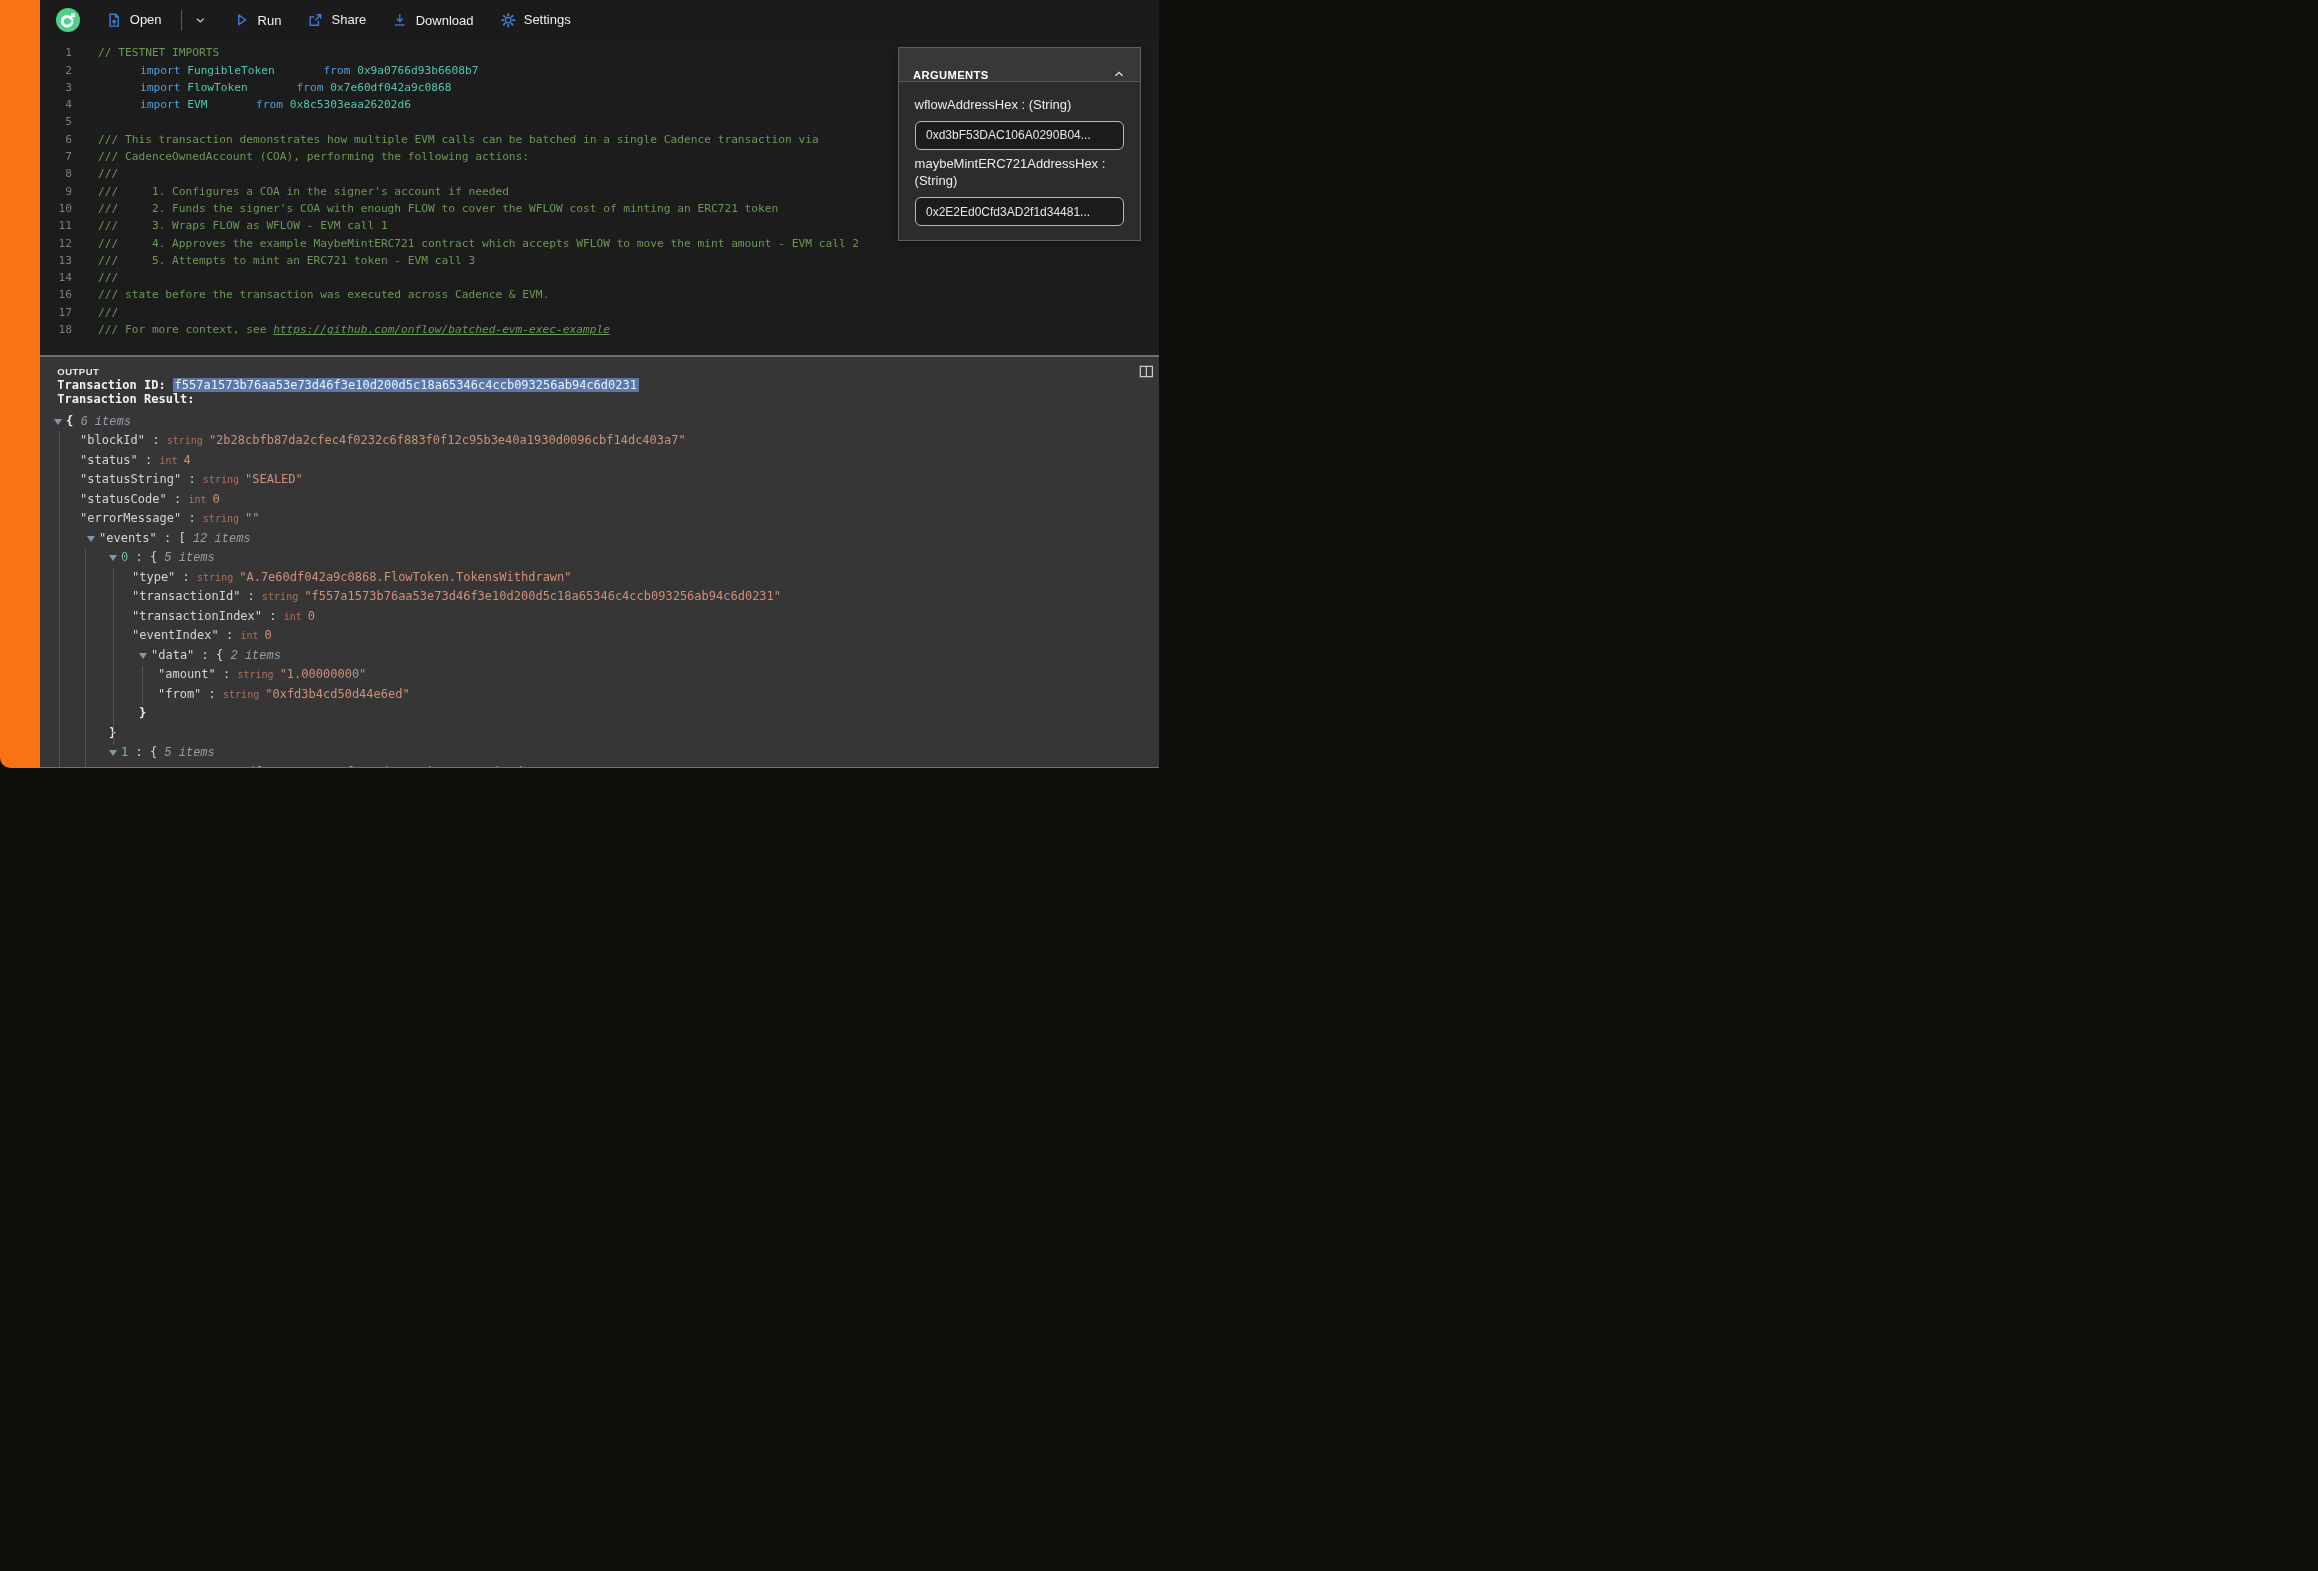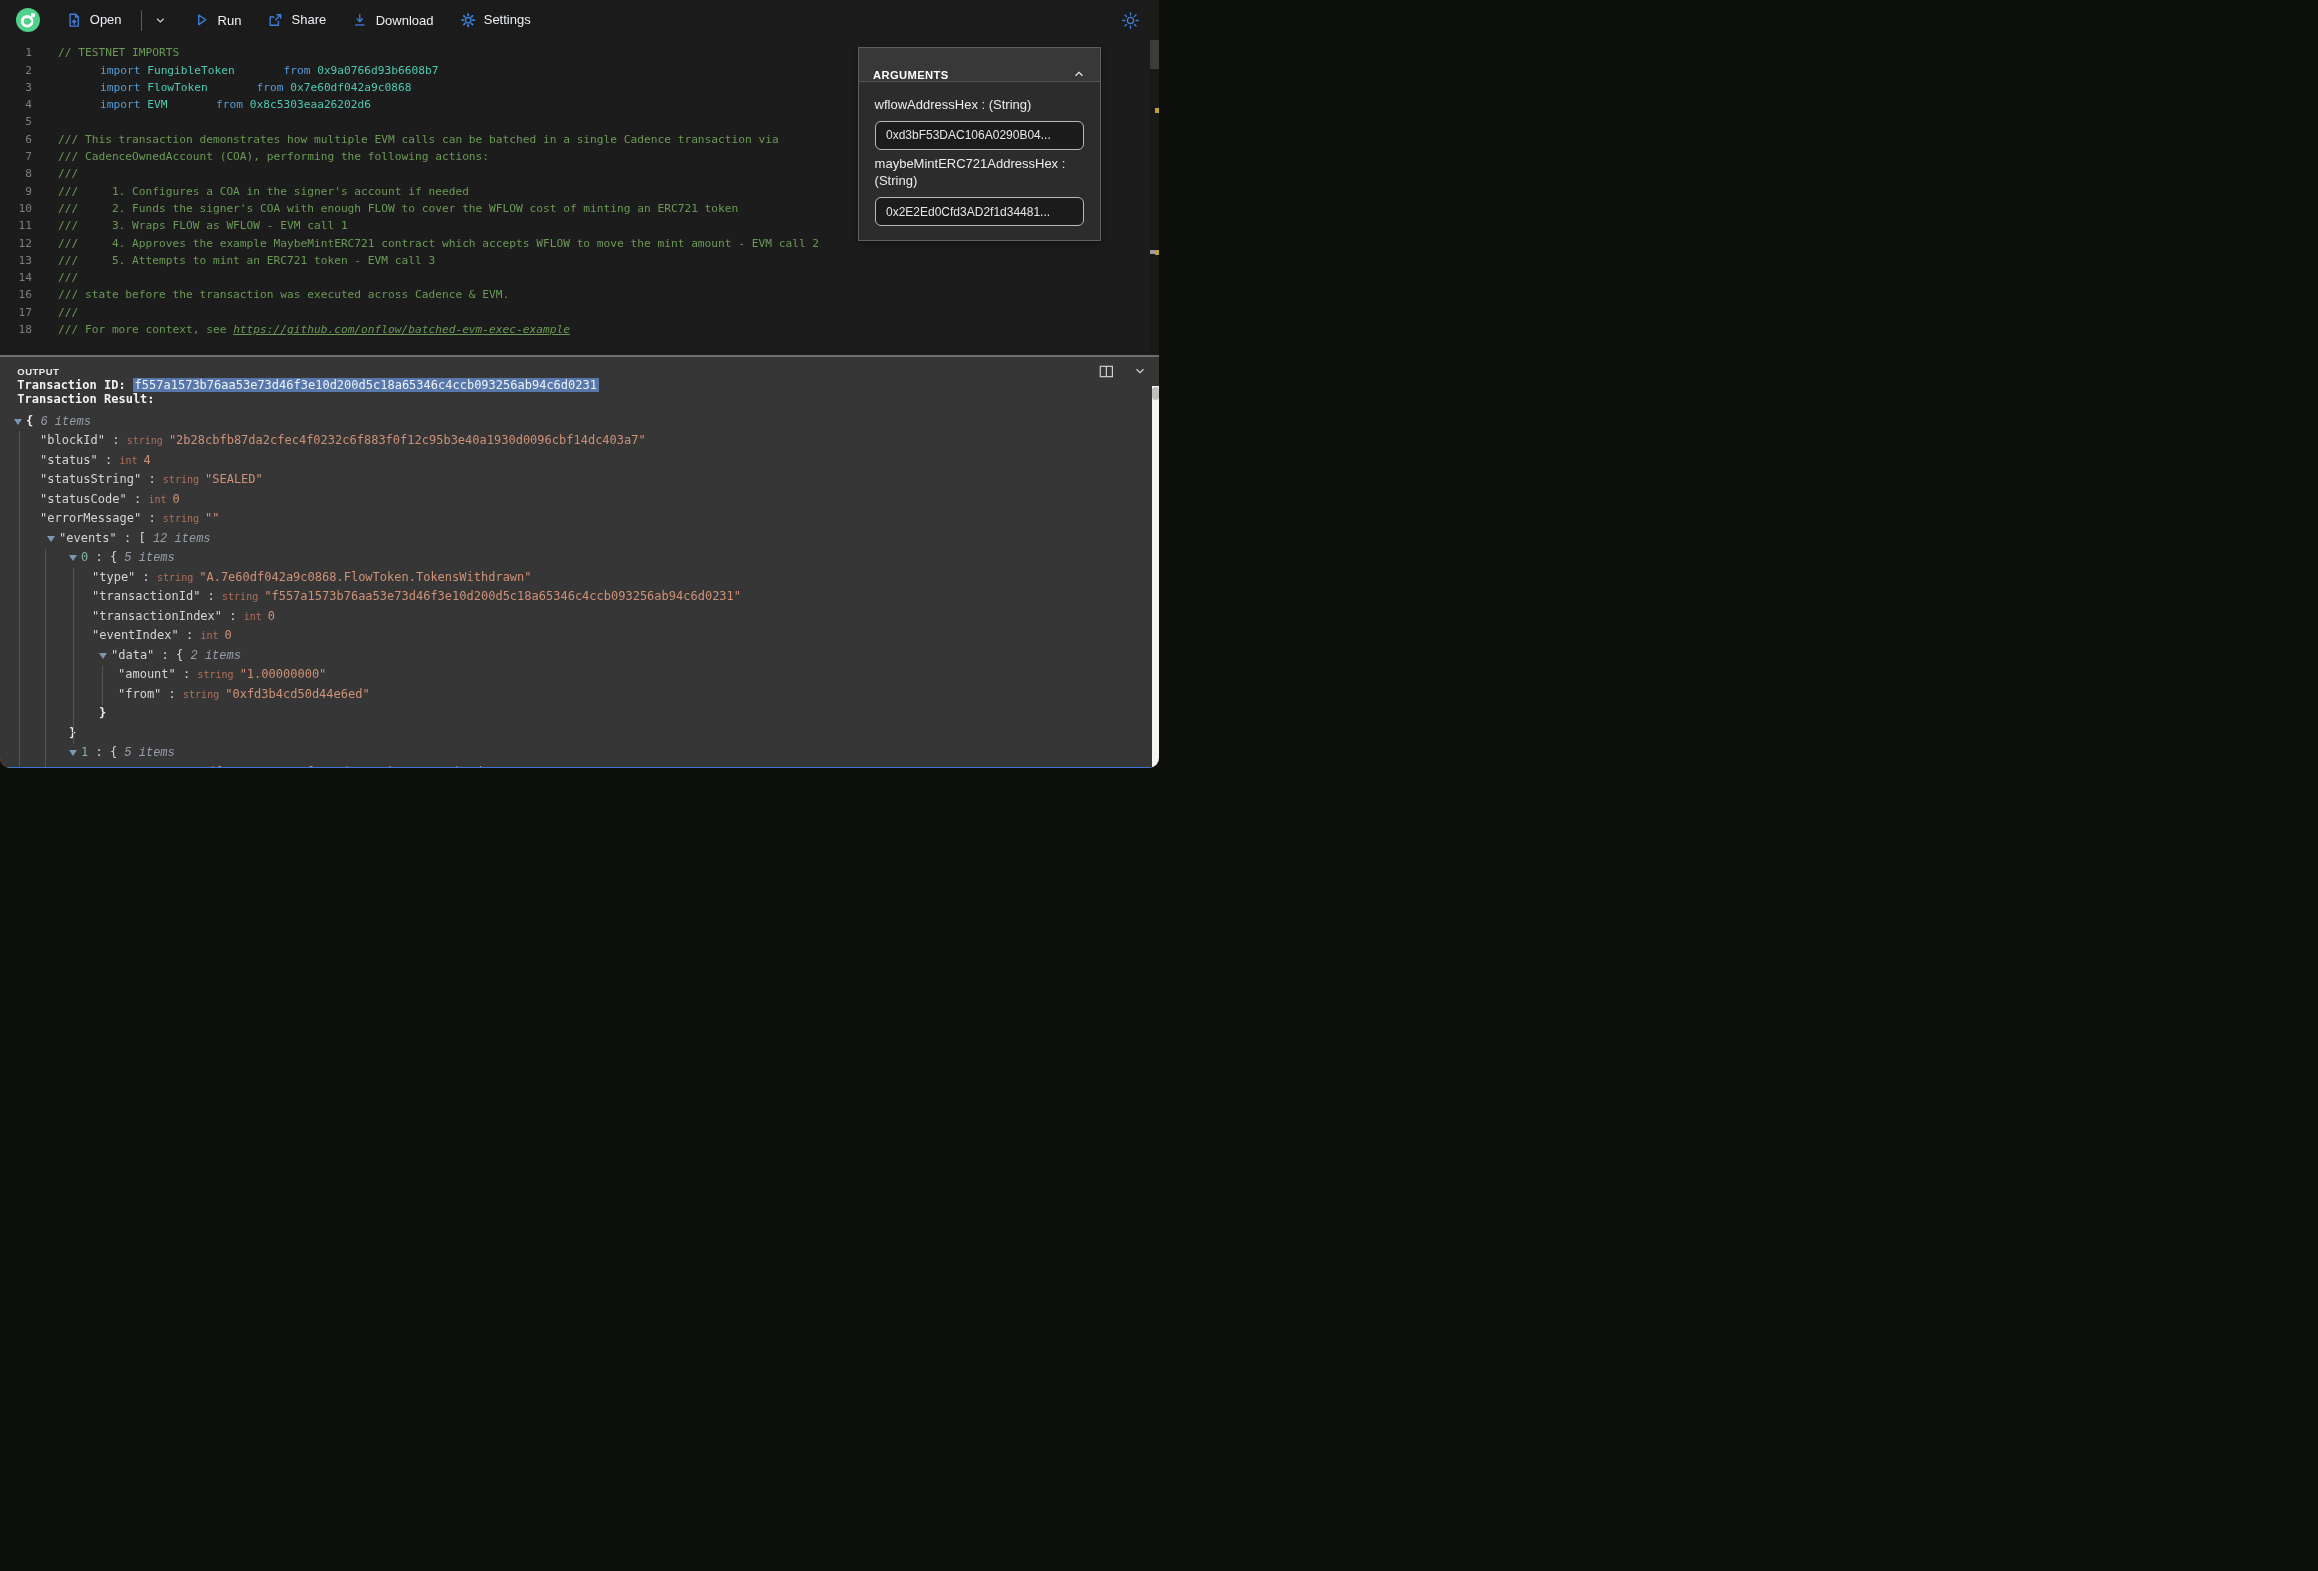--- a/index.html
+++ b/index.html
@@ -1,17 +1,17 @@
 <!DOCTYPE html>
 <html style="font-size:14px"><head>
 <meta charset="utf-8">
 <style>
   html,body{margin:0;padding:0;background:#0d0f0b;}
   body{width:1159px;height:786px;overflow:hidden;font-family:"Liberation Sans",sans-serif;}
-  .window{width:1159px;height:768px;background:#f97316;border-radius:0 0 10.4px 10.4px;overflow:hidden;position:relative;}
+  .window{width:1159px;height:768px;background:#f97316;border-radius:0 0 10.4px 10.4px;overflow:hidden;position:relative;padding-left:40px;}
 
   
   .toolbar{height:40px;display:flex;align-items:center;background:#1b1b1b;}
   .logo{width:24px;height:24px;margin-left:15.6px;flex:none;}
   .tb-btn{display:flex;align-items:center;gap:7.8px;color:#eceff3;font-size:13px;margin-left:26px;cursor:pointer;}
   .tb-btn svg{display:block;}
   .tb-divider{width:0.9px;height:21px;background:#5a5a5a;margin-left:19px;}
   .tb-chevron{margin-left:12px;display:flex;align-items:center;cursor:pointer;}
   .tb-spacer{flex:1;}
   .theme-toggle{margin-right:19px;display:flex;align-items:center;cursor:pointer;}

